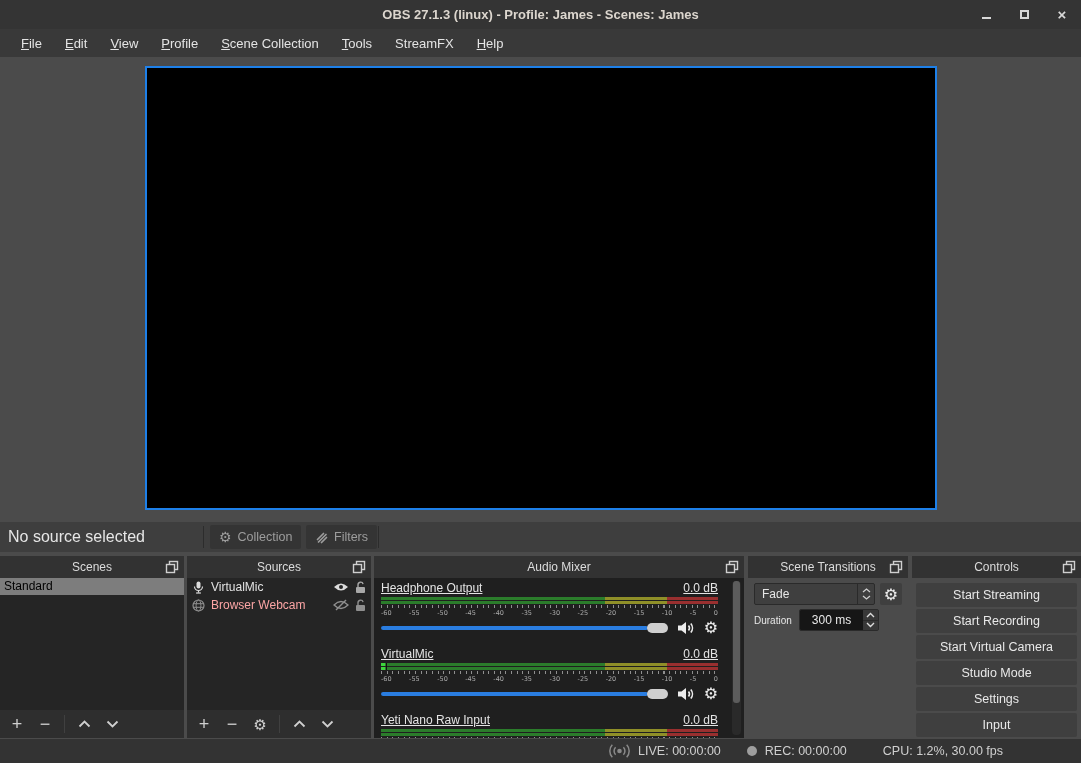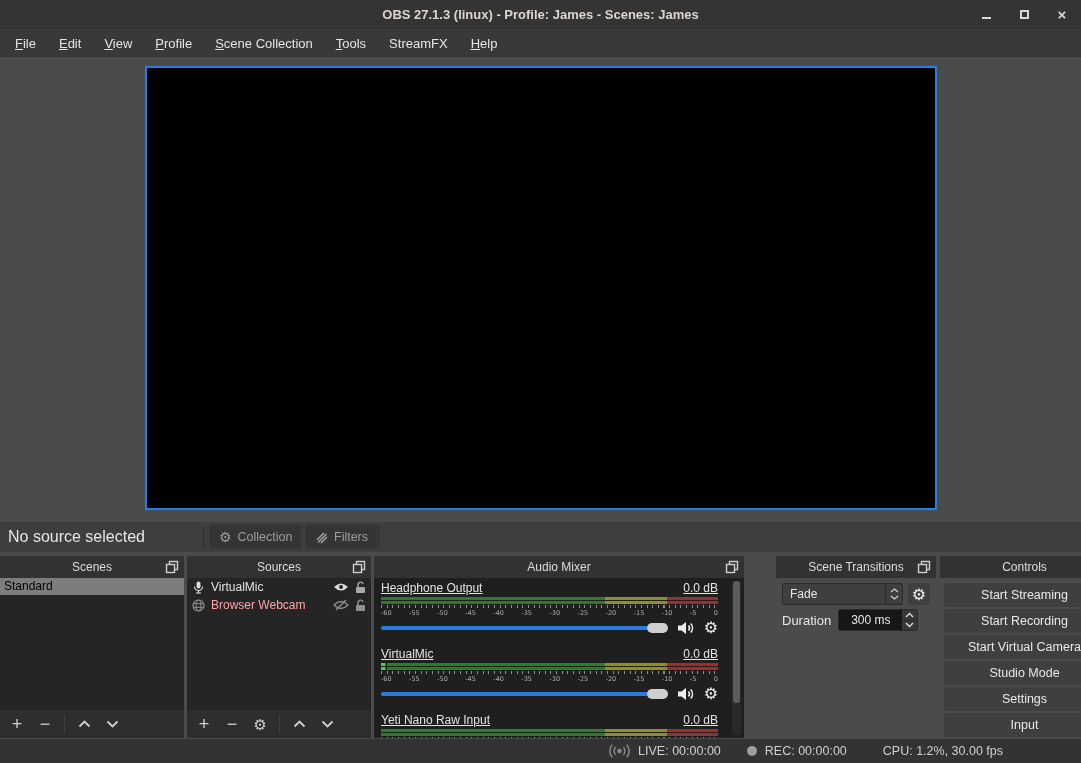--- a/index.html
+++ b/index.html
@@ -19,21 +19,21 @@
     display:flex; align-items:center; justify-content:center; }
   .title-text { font-size:13px; font-weight:bold; color:#dcd6ce; }
   .win-controls { position:absolute; right:12px; top:0; height:29px; display:flex; align-items:center; gap:24px; }
   .win-btn { width:14px; height:14px; display:flex; align-items:center; justify-content:center; }
   .glyph-min { width:9px; height:2px; background:#d8d8d8; margin-top:7px; }
   .glyph-max { width:9px; height:9px; border:2px solid #d8d8d8; }
   .glyph-close { color:#d8d8d8; font-size:15px; font-weight:bold; line-height:14px; }
 
   
   .menubar { position:absolute; left:0; top:29px; right:0; height:28px; background:#393939;
-    display:flex; align-items:center; padding-left:10px; gap:13px; }
+    display:flex; align-items:center; padding-left:16px; gap:13px; }
   .menu-item { padding:0 5px; font-size:13px; color:#e4e4e4; cursor:default; }
   .menu-item .mn { text-decoration:underline; }
 
   
   .preview-canvas { position:absolute; left:145px; top:66px; width:792px; height:444px;
     background:#000; border:2px solid #1e80e8; }
 
   
   .source-toolbar { position:absolute; left:0; top:522px; right:0; height:30px; background:#3e3e3e; }
   .st-status { position:absolute; left:8px; top:0; height:30px; display:flex; align-items:center;
@@ -43,21 +43,21 @@
     display:flex; align-items:center; gap:6px; padding:0 9px; color:#9d9d9d; font-size:12.5px; }
   .st-btn .gear-glyph { font-size:14px; color:#9d9d9d; line-height:1; }
 
   
   .panel { position:absolute; top:556px; height:182px; background:#262626;
     display:flex; flex-direction:column; overflow:hidden; }
   .panel-header { flex:none; height:22px; background:#323232; position:relative;
     display:flex; align-items:center; justify-content:center; }
   .panel-title { font-size:12px; color:#dcdcdc; }
   .popout-btn { position:absolute; right:5px; top:4px; width:14px; height:14px; }
-  .panel-gray { background:#000000;margin-left:28px; }
+  .panel-gray { background:#000000; }
 
   
   .panel-scenes  { left:0;    width:184px; }
   .panel-sources { left:187px; width:184px; }
   .list-area { flex:1; background:#252525; }
   .scene-item { height:17px; line-height:17px; padding-left:4px; background:#7d7d7d; color:#000; font-size:12px; }
   .source-row { height:18px; display:flex; align-items:center; padding:0 5px; gap:6px; font-size:12px; }
   .source-row .src-name { flex:1; }
   .row-visible { color:#e2e2e2; }
   .row-hidden  { color:#fca5a5; }
@@ -98,21 +98,21 @@
   .panel-transitions { left:748px; width:160px; }
   .trans-body { flex:1; padding:5px 6px 0 6px; background:#4b4b4b; }
   .combo-row { display:flex; gap:5px; align-items:center; }
   .combo { flex:1; height:22px; background:#3f3f3f; border:1px solid #2a2a2a; border-radius:2px;
     display:flex; align-items:center; padding-left:7px; font-size:12px; color:#e6e6e6; }
   .combo-arrows { margin-left:auto; align-self:stretch; width:17px; border-left:1px solid #2a2a2a;
     display:flex; flex-direction:column; align-items:center; justify-content:center; gap:2px; }
   .icon-gear-btn { width:22px; height:22px; background:#3f3f3f; border-radius:2px;
     display:flex; align-items:center; justify-content:center; font-size:16px; color:#ececec; }
   .duration-row { display:flex; align-items:center; margin-top:4px; gap:7px; }
-  .duration-label { font-size:13px; color:#e6e6e6; }
+  .duration-label { font-size:10px; color:#e6e6e6; }
   .spinbox { display:flex; width:80px; height:22px; border:1px solid #2a2a2a; border-radius:2px; overflow:hidden; }
   .spin-value { flex:1; background:#161616; display:flex; align-items:center; padding-left:12px;
     font-size:12px; color:#e8e8e8; }
   .spin-arrows { width:15px; display:flex; flex-direction:column; gap:1px; background:#2a2a2a; }
   .spin-btn { flex:1; background:#383838; display:flex; align-items:center; justify-content:center; }
 
   
   .panel-controls { left:912px; width:169px; }
   .controls-body { flex:1; background:#4b4b4b; padding:5px 4px 0 4px; display:flex; flex-direction:column; gap:2px; }
   .ctrl-btn { height:24px; background:#3f3f3f; border-radius:2px; display:flex; align-items:center;

